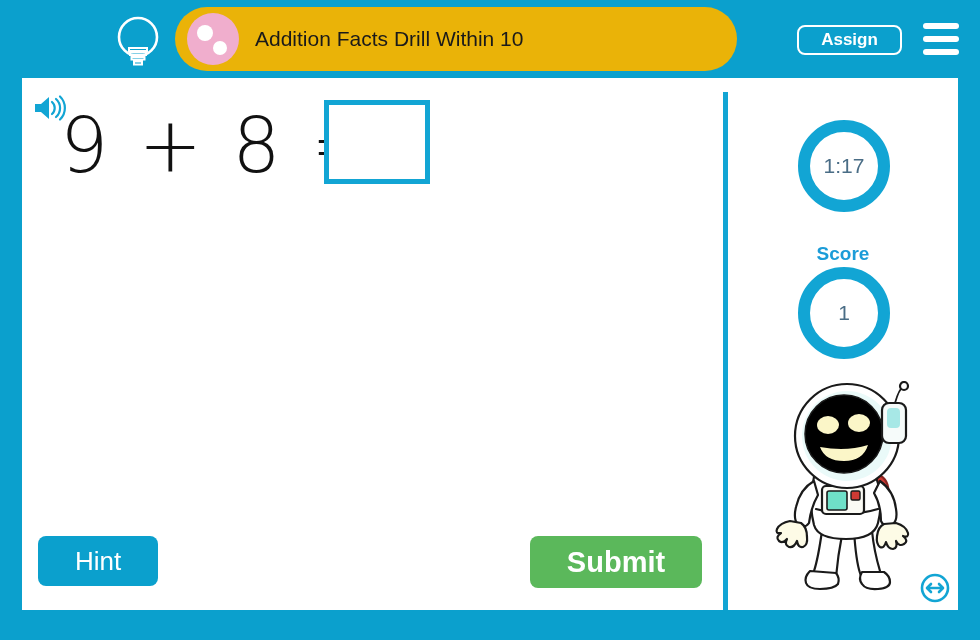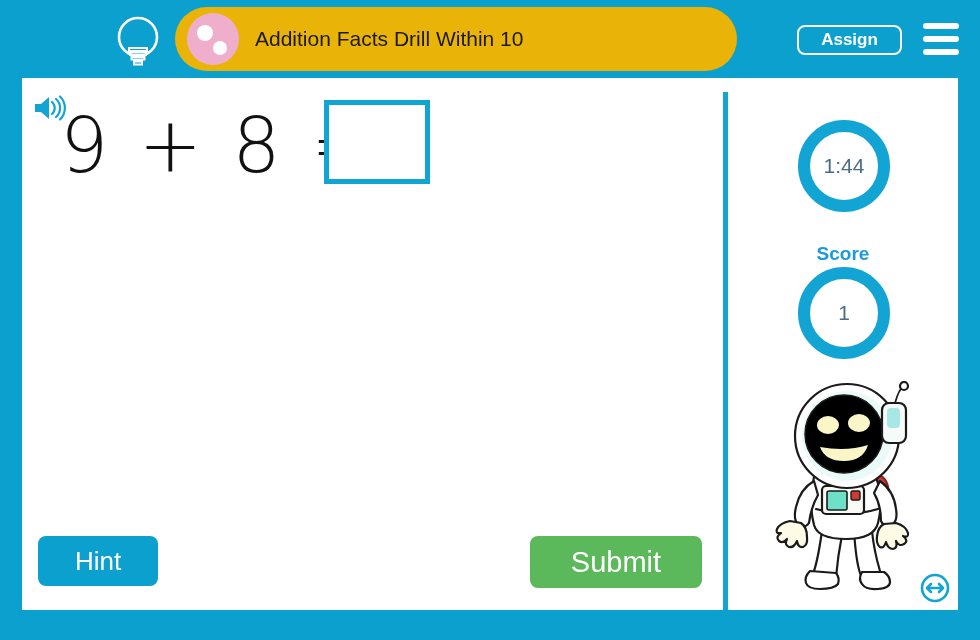--- a/index.html
+++ b/index.html
@@ -191,21 +191,21 @@
   }
 
   #submit-button {
     position: absolute;
     left: 508px; top: 458px;
     width: 172px; height: 52px;
     border-radius: 8px;
     background: #5bb85b;
     color: #ffffff;
     font-size: 29px;
-    font-weight: normal;
+    font-weight: bold;
     line-height: 52px;
     text-align: center;
     cursor: pointer;
   }
 
   
   #sidebar {
     position: absolute;
     left: 706px; top: 0;
     width: 230px; height: 532px;
@@ -296,21 +296,21 @@
     <div id="question-row">
       <div id="equation">9 + 8 =</div>
       <div id="answer-box"></div>
     </div>
 
     <div id="hint-button">Hint</div>
     <div id="submit-button">Submit</div>
 
     <div id="sidebar">
 
-      <div id="time-ring" class="stat-ring">1:44</div>
+      <div id="time-ring" class="stat-ring">1:17</div>
 
       <div id="score-label" class="stat-label">Score</div>
       <div id="score-ring" class="stat-ring">1</div>
 
       <svg id="mascot" viewBox="0 0 175 212">
         <g stroke="#1a1a1a" stroke-width="2.2" stroke-linejoin="round" stroke-linecap="round">
 
           <path d="M60 150 q-4 28 -8 40 q-2 8 6 10 q12 2 16 -4 q2 -22 6 -42 z" fill="#ffffff"></path>
           <path d="M92 150 q2 30 6 42 q2 8 12 7 q10 -2 8 -9 q-6 -20 -8 -40 z" fill="#ffffff"></path>
 

